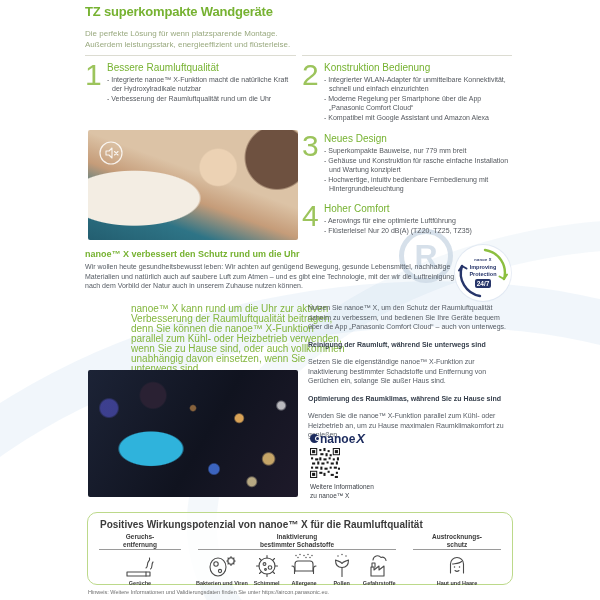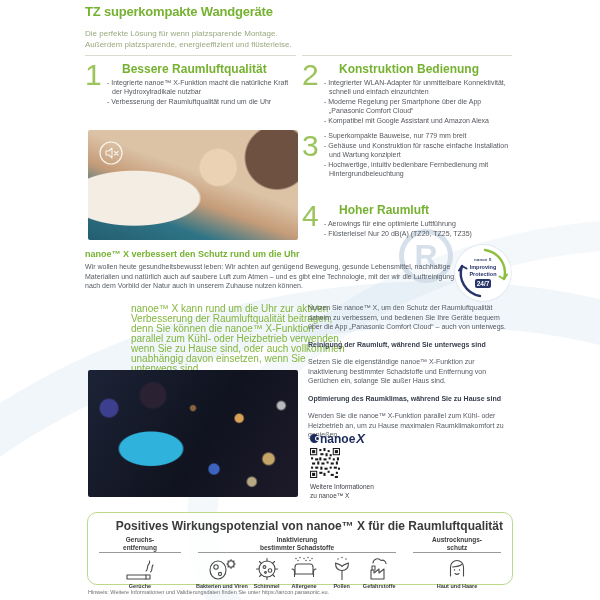--- a/index.html
+++ b/index.html
@@ -19,21 +19,21 @@
   .title{left:85px;top:4px;font-size:13px;font-weight:bold;color:#76b231;letter-spacing:-0.2px;}
   .subtitle{left:85px;top:28px;font-size:8px;line-height:11px;color:#99a97f;}
 
   .divider{height:1px;background:#dcdcd2;top:55px;}
   .div-l{left:85px;width:211px;}
   .div-r{left:302px;width:210px;}
 
   .feature{width:213px;}
   .feat-num{position:absolute;left:0;top:0;font-size:30px;line-height:30px;color:#9cc45c;font-weight:400;}
   .feat-body{margin-left:22px;}
-  .feat-title{font-size:12px;font-weight:bold;color:#76b231;margin-bottom:2px;padding-top:2px;margin-left:15px;}
+  .feat-title{font-size:10px;font-weight:normal;color:#76b231;margin-bottom:2px;padding-top:2px;}
   .feat-bullets{margin:0;padding:0;list-style:none;font-size:7px;line-height:9px;color:#54585e;}
   .feat-bullets li{padding-left:5px;text-indent:-5px;margin-bottom:1px;}
   .feat-bullets li::before{content:"- ";}
 
   .photo{border-radius:2px;}
   .baby-photo{left:88px;top:130px;width:210px;height:110px;
     background-color:#c9a184;
     background-image:
       radial-gradient(circle at 90% 25%, #6e5140 0 15%, transparent 16%),
       radial-gradient(circle at 62% 34%, #ecd2b4 0 12%, transparent 13%),
@@ -78,21 +78,21 @@
   .nanoe-logo{left:310px;top:431px;display:flex;align-items:center;color:#1c2b5e;font-weight:bold;font-size:12px;}
   .logo-dot{display:inline-block;width:9px;height:9px;border-radius:50%;background:#1c2b5e;margin-right:1px;position:relative;}
   .logo-dot::after{content:"";position:absolute;left:6px;top:3px;width:3px;height:3px;border-radius:50%;background:#1c2b5e;box-shadow:0 0 0 1px #fff;}
   .logo-x{font-style:italic;margin-left:1px;font-size:13px;}
 
   .qr{left:310px;top:448px;width:30px;height:30px;}
   .qr-caption{left:310px;top:483px;font-size:6.5px;line-height:8.5px;color:#3a3f46;}
 
   .benefits-box{left:87px;top:512px;width:426px;height:73px;border:1.5px solid #bcd98a;border-radius:10px;
                 box-sizing:border-box;padding:5px 9px 3px;background:rgba(255,255,255,.8);}
-  .box-title{font-size:12px;font-weight:bold;color:#3b3b3b;margin:1px 0 3px 3px;text-align:right;}
+  .box-title{font-size:10px;font-weight:bold;color:#3b3b3b;margin:1px 0 3px 3px;}
   .groups{display:flex;gap:13px;}
   .group{display:flex;flex-direction:column;}
   .g1{width:86px;}.g2{flex:1;}.g3{width:92px;}
   .group-header{text-align:center;font-size:6.5px;font-weight:bold;color:#3b3b3b;line-height:7.5px;height:15px;}
   .group-line{border-bottom:1px solid #9a9a9a;margin:1px 2px 2px;}
   .items{display:flex;justify-content:space-around;}
   .item{text-align:center;flex:1;}
   .item svg{display:block;margin:0 auto;}
   .item-label{font-size:5.5px;font-weight:bold;color:#3b3b3b;margin-top:1px;white-space:nowrap;}
 
@@ -105,21 +105,21 @@
 
 <div class="page">
 
   <div class="swoosh1"></div>
   <div class="swoosh2"></div>
   <div class="watermark-r">R</div>
 
   <div class="abs title">TZ superkompakte Wandgeräte</div>
   <div class="abs subtitle">
     <div>Die perfekte Lösung für wenn platzsparende Montage.</div>
-    <div>Außerdem platzsparende, energieeffizient und flüsterleise.</div>
+    <div>Außerdem leistungsstark, energieeffizient und flüsterleise.</div>
   </div>
 
   <div class="abs divider div-l"></div>
   <div class="abs divider div-r"></div>
 
   <div class="abs feature" style="left:85px;top:60px;">
     <div class="feat-num">1</div>
     <div class="feat-body">
       <div class="feat-title">Bessere Raumluftqualität</div>
       <ul class="feat-bullets">
@@ -137,32 +137,33 @@
         <li>Integrierter WLAN-Adapter für unmittelbare Konnektivität, schnell und einfach einzurichten</li>
         <li>Moderne Regelung per Smartphone über die App „Panasonic Comfort Cloud“</li>
         <li>Kompatibel mit Google Assistant und Amazon Alexa</li>
       </ul>
     </div>
   </div>
 
   <div class="abs feature" style="left:302px;top:131px;width:212px;">
     <div class="feat-num">3</div>
     <div class="feat-body">
+      <div class="feat-title">Neues Design</div>
       <ul class="feat-bullets">
         <li>Superkompakte Bauweise, nur 779 mm breit</li>
         <li>Gehäuse und Konstruktion für rasche einfache Installation und Wartung konzipiert</li>
         <li>Hochwertige, intuitiv bedienbare Fernbedienung mit Hintergrundbeleuchtung</li>
       </ul>
     </div>
   </div>
 
   <div class="abs feature" style="left:302px;top:201px;width:212px;">
     <div class="feat-num">4</div>
     <div class="feat-body">
-      <div class="feat-title">Hoher Raumluft</div>
+      <div class="feat-title">Hoher Comfort</div>
       <ul class="feat-bullets">
         <li>Aerowings für eine optimierte Luftführung</li>
         <li>Flüsterleise! Nur 20 dB(A) (TZ20, TZ25, TZ35)</li>
       </ul>
     </div>
   </div>
 
   <div class="abs photo baby-photo">
     <svg class="mute" viewBox="0 0 26 26">
       <circle cx="13" cy="13" r="11" fill="none" stroke="rgba(255,255,255,.85)" stroke-width="1.2"></circle>

